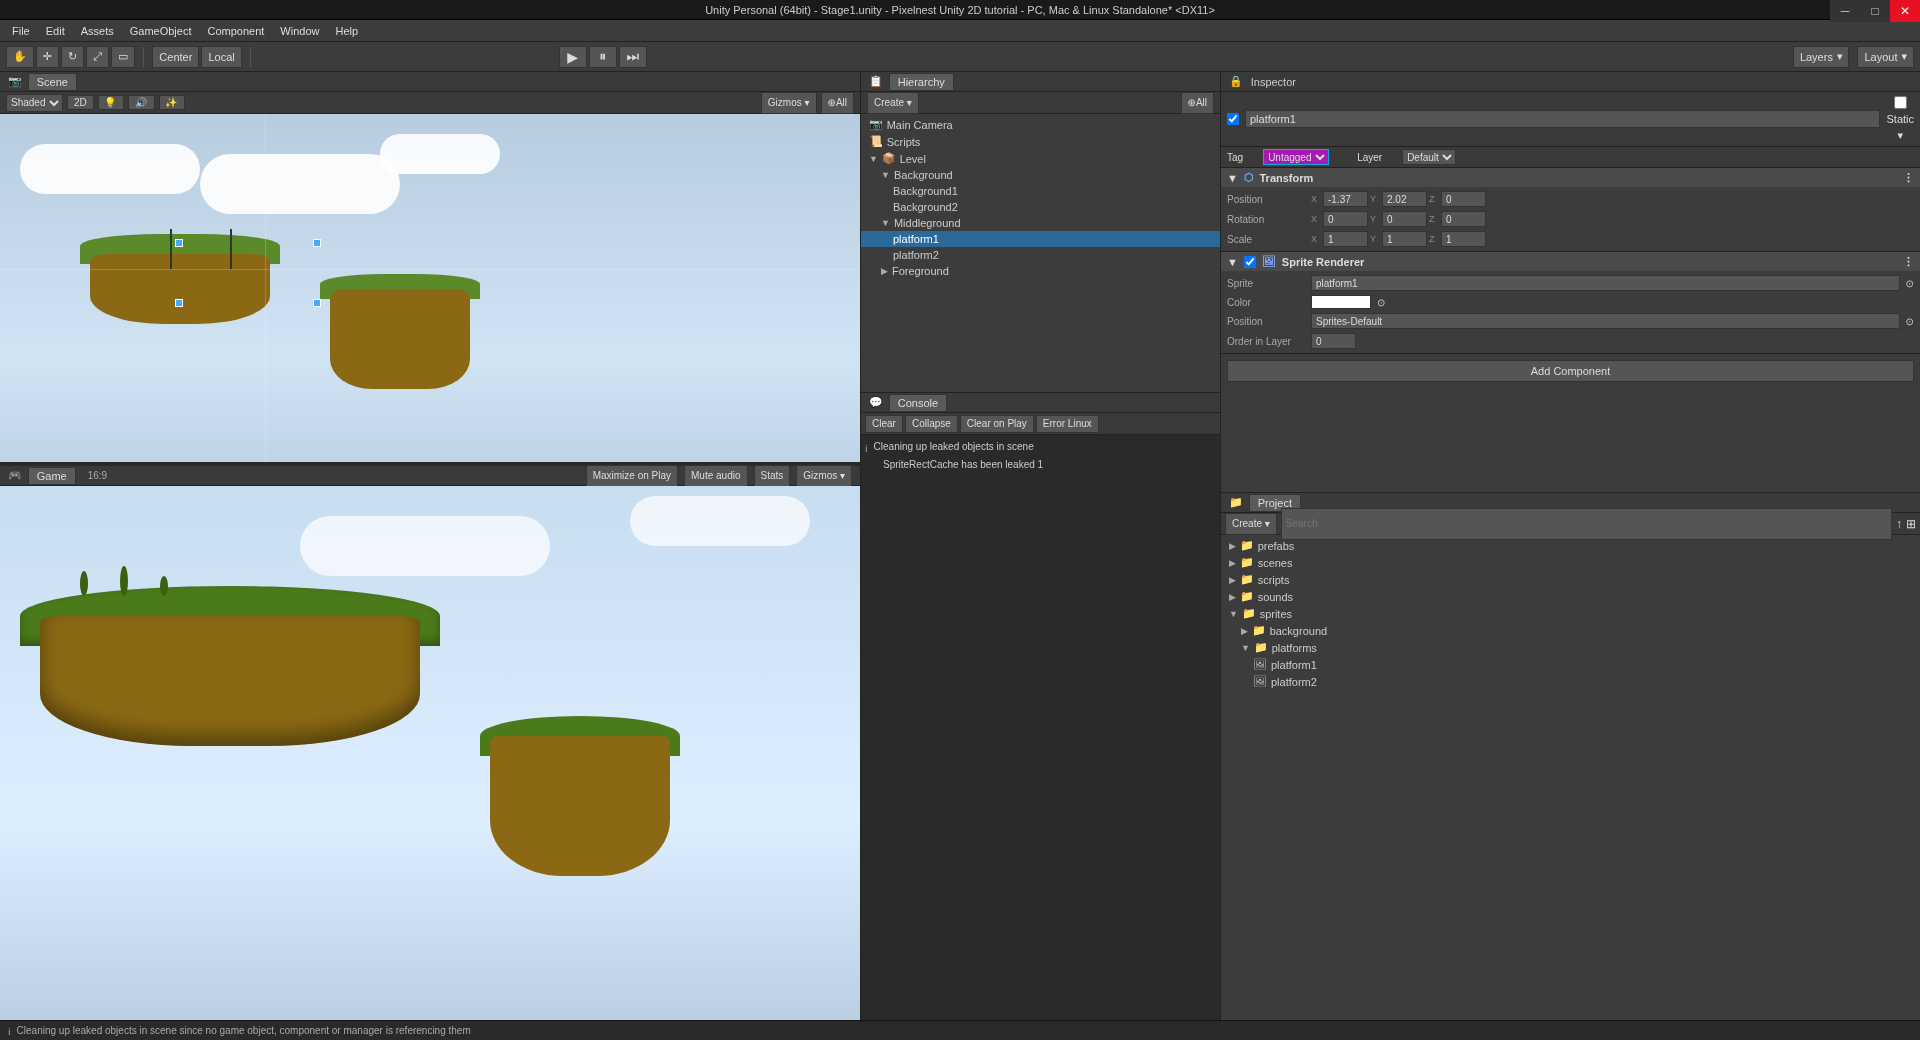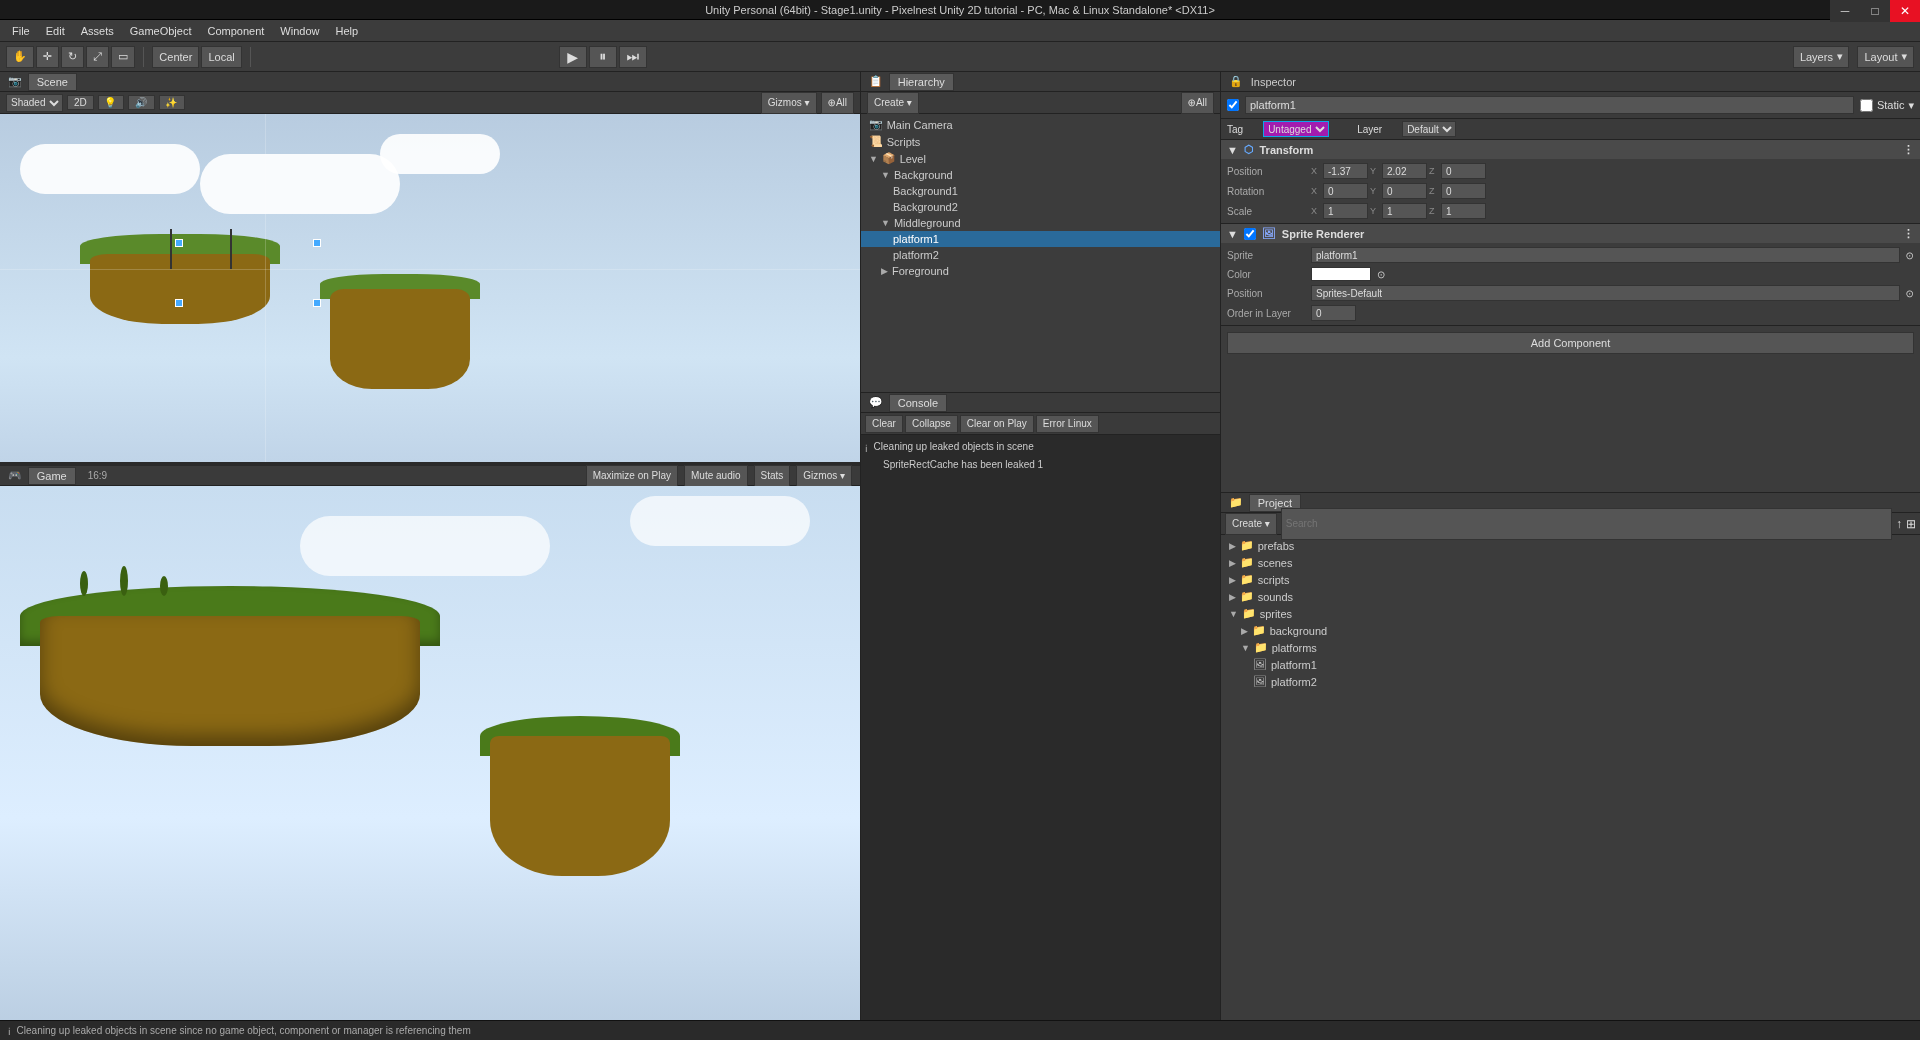--- a/index.html
+++ b/index.html
@@ -182,21 +182,21 @@
       padding: 4px 6px;
       border-bottom: 1px solid #222;
       display: flex;
       align-items: center;
       gap: 6px;
     }
     .inspector-checkbox { width: 12px; height: 12px; }
     .inspector-name-field {
       background: #555; border: 1px solid #333; color: #ddd; font-size: 11px; padding: 1px 4px; flex: 1; height: 18px;
     }
-    .static-row { display: flex; align-items: center; gap: 4px; margin-left: auto; }
+    .static-row { display: flex; align-items: center; gap: 4px; margin-left: auto; flex-direction: column; }
     .tag-layer-row {
       background: #3a3a3a;
       padding: 2px 6px;
       border-bottom: 1px solid #222;
       display: flex;
       align-items: center;
       gap: 20px;
       font-size: 10px;
     }
     .tag-layer-row select {

